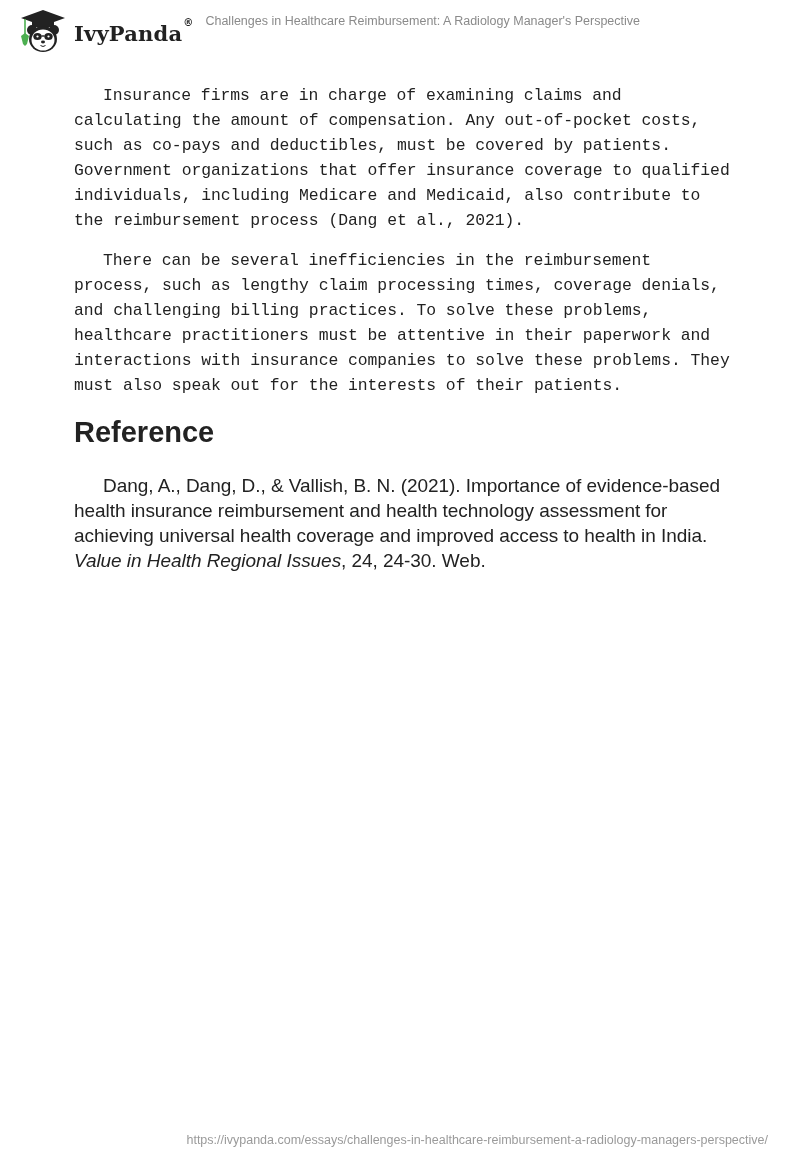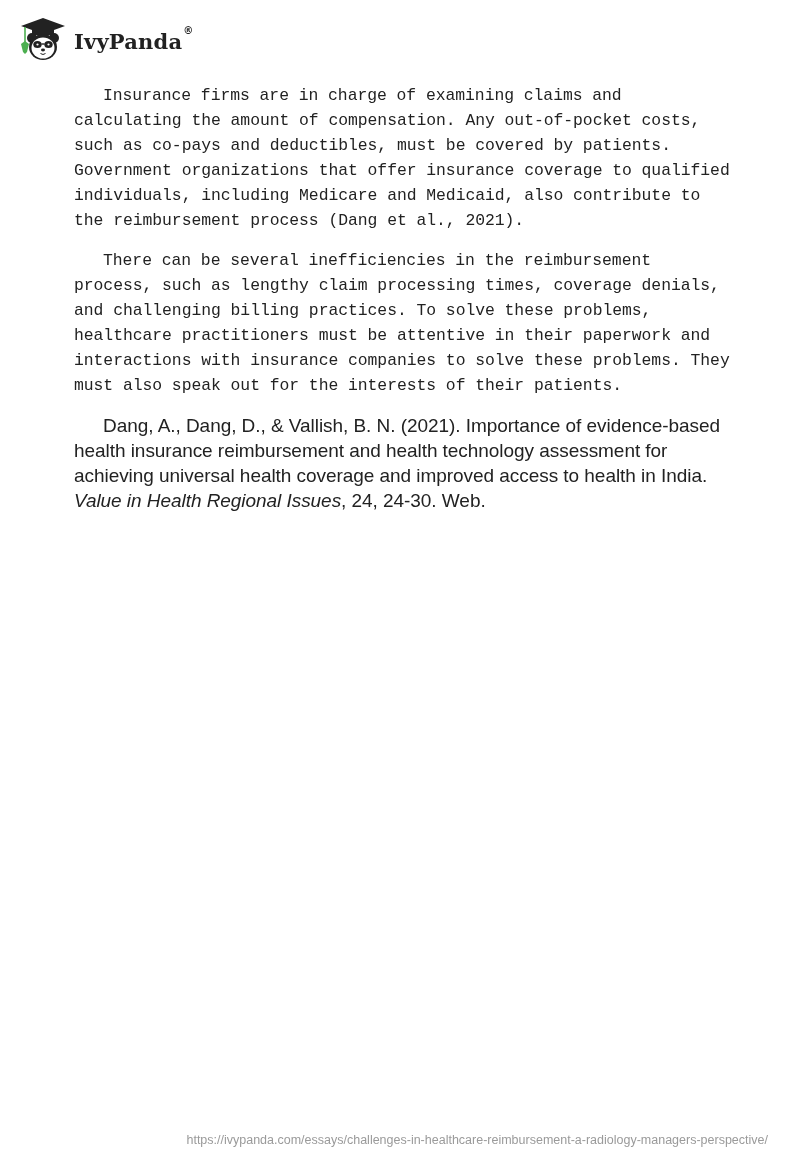--- a/index.html
+++ b/index.html
@@ -10,21 +10,21 @@
   body {
     width: 800px;
     height: 1160px;
     position: relative;
     overflow: hidden;
     font-family: "Liberation Sans", sans-serif;
     color: #222222;
   }
   .header {
     position: absolute;
-    left: 0; top: 8px;
+    left: 0; top: 0;
     width: 672px;
     height: 60px;
   }
   .logo {
     position: absolute;
     left: 18px;
     top: 8px;
     display: flex;
     align-items: center;
     text-decoration: none;
@@ -121,23 +121,25 @@
         <line x1="23.5" y1="28" x2="26.5" y2="28" stroke="#222222" stroke-width="1.4"></line>
         <circle cx="19.5" cy="28.5" r="1.1" fill="#ffffff"></circle>
         <circle cx="30.5" cy="28.5" r="1.1" fill="#ffffff"></circle>
 
         <ellipse cx="25" cy="34" rx="2" ry="1.4" fill="#222222"></ellipse>
         <path d="M22.5,37.5 Q25,39.5 27.5,37.5" stroke="#222222" stroke-width="1" fill="none"></path>
       </svg>
     </span>
     <span class="logo-text"><span>IvyPanda</span><span class="logo-reg">®</span></span>
   </a>
+  <div class="header-title">Challenges in Healthcare Reimbursement: A Radiology Manager's Perspective</div>
 </div>
 
 <main class="content">
   <p class="para">Insurance firms are in charge of examining claims and calculating the amount of compensation. Any out-of-pocket costs, such as co-pays and deductibles, must be covered by patients. Government organizations that offer insurance coverage to qualified individuals, including Medicare and Medicaid, also contribute to the reimbursement process (Dang et al., 2021).</p>
   <p class="para">There can be several inefficiencies in the reimbursement process, such as lengthy claim processing times, coverage denials, and challenging billing practices. To solve these problems, healthcare practitioners must be attentive in their paperwork and interactions with insurance companies to solve these problems. They must also speak out for the interests of their patients.</p>
 
+  <h2 class="section-heading">Reference</h2>
 
   <p class="ref-entry"><span>Dang, A., Dang, D., &amp; Vallish, B. N. (2021). Importance of evidence-based health insurance reimbursement and health technology assessment for achieving universal health coverage and improved access to health in India. </span><em>Value in Health Regional Issues</em><span>, 24, 24-30. Web.</span></p>
 </main>
 
 <a class="footer-url">https://ivypanda.com/essays/challenges-in-healthcare-reimbursement-a-radiology-managers-perspective/</a>
 
 </body></html>

